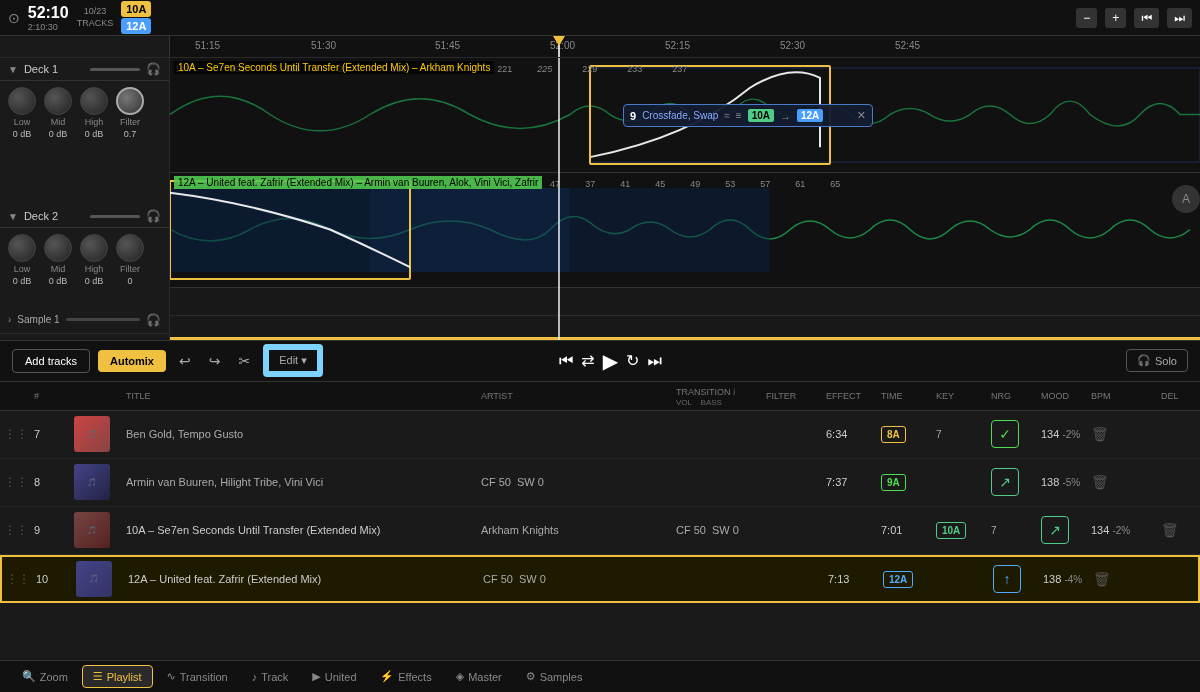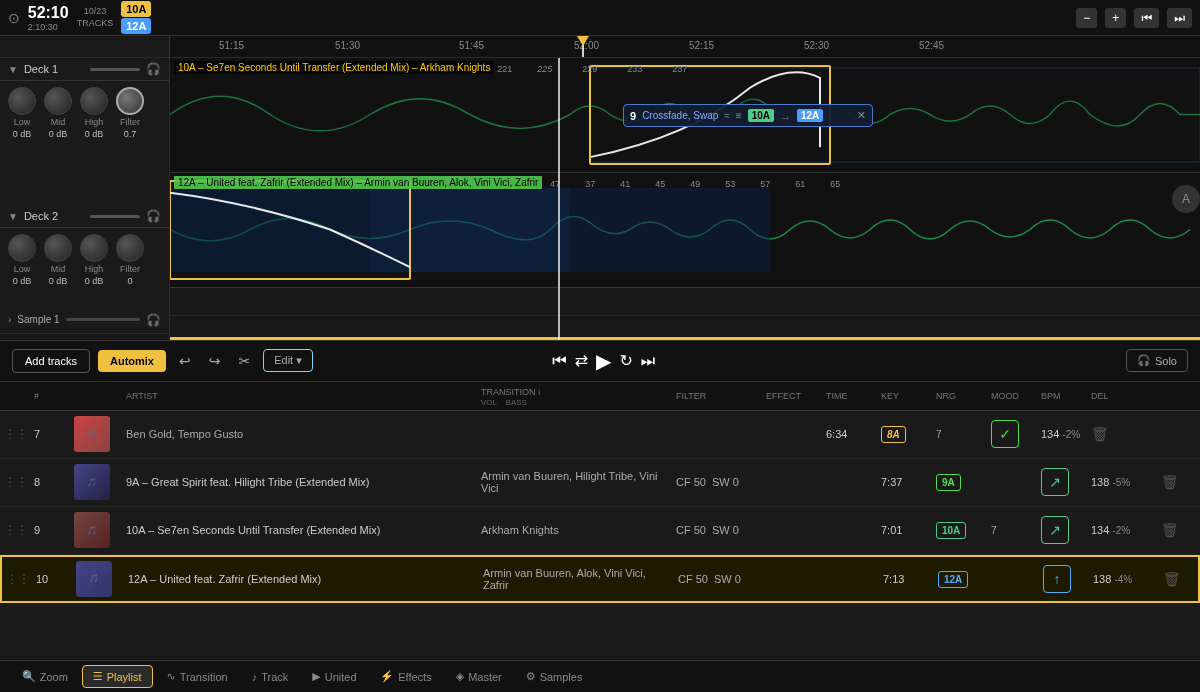--- a/index.html
+++ b/index.html
@@ -131,21 +131,21 @@
     .btn-icon {
       background: transparent;
       border: none;
       color: #aaa;
       cursor: pointer;
       font-size: 14px;
       padding: 3px 5px;
     }
     .edit-btn {
       background: transparent;
-      border: 1px solid #7dd3fc;
+      border: 6px solid #7dd3fc;
       color: #aaa;
       padding: 4px 10px;
       border-radius: 4px;
       cursor: pointer;
       font-size: 11px;
     }
     .play-controls {
       display: flex;
       align-items: center;
       gap: 8px;
@@ -203,21 +203,21 @@
     .thumb-color-2 { background: linear-gradient(135deg, #448, #224); }
     .thumb-color-3 { background: linear-gradient(135deg, #744, #522); }
     .thumb-color-4 { background: linear-gradient(135deg, #448, #336); }
     .key-tag {
       padding: 2px 5px;
       border-radius: 3px;
       font-size: 10px;
       font-weight: bold;
       border: 1px solid;
     }
-    .key-8a { background: transparent; color: #f0c040; border-color: #f0c040; font-style: italic; }
+    .key-8a { background: transparent; color: #f0c040; border-color: #f0c040; }
     .key-9a { background: transparent; color: #50dd50; border-color: #50dd50; }
     .key-10a { background: transparent; color: #50cc88; border-color: #50cc88; }
     .key-12a { background: transparent; color: #50aaff; border-color: #50aaff; }
     .mood-badge {
       width: 28px; height: 28px;
       border-radius: 4px;
       border: 1px solid;
       display: flex;
       align-items: center;
       justify-content: center;
@@ -307,21 +307,20 @@
     .cf-arrow { color: #888; }
     .cf-close { color: #888; cursor: pointer; margin-left: auto; }
     
     .timeline-ruler-top {
       height: 22px;
       background: #111;
       position: relative;
       border-bottom: 1px solid #2a2a2a;
       display: flex;
       align-items: center;
-      gap: 24px;
     }
     
     .ruler-label {
       position: absolute;
       font-size: 10px;
       color: #888;
       top: 4px;
     }
     
     .nrg-value { font-size: 10px; color: #aaa; }
@@ -581,20 +580,21 @@
     <button class="solo-btn">
       <span>🎧</span>
       <span>Solo</span>
     </button>
   </div>
 
   <div style="background:#111;border-bottom:1px solid #333;display:grid;grid-template-columns:30px 40px 52px 355px 195px 90px 60px 55px 55px 55px 50px 50px 70px 40px;padding:3px 0;align-items:center;">
     <div class="th"></div>
     <div class="th">#</div>
     <div class="th"></div>
+    <div class="th">TITLE</div>
     <div class="th">ARTIST</div>
     <div class="th" style="flex-direction:column;align-items:flex-start;">
       <span>TRANSITION <span style="color:#666;font-size:9px;">ℹ</span></span>
       <span style="color:#666;font-size:8px;">VOL &nbsp;&nbsp; BASS</span>
     </div>
     <div class="th">FILTER</div>
     <div class="th">EFFECT</div>
     <div class="th">TIME</div>
     <div class="th">KEY</div>
     <div class="th">NRG</div>
@@ -628,21 +628,20 @@
     </div>
 
     <div class="table-row" style="grid-template-columns:30px 40px 52px 355px 195px 90px 60px 55px 55px 55px 50px 50px 70px 40px;">
       <div class="td"><span class="drag-handle">⋮⋮</span></div>
       <div class="td">8</div>
       <div class="td">
         <div class="track-thumb thumb-color-2">
           <span style="font-size:8px;color:#fff;opacity:0.8;">🎵</span>
         </div>
       </div>
-      <div class="td" style="cursor:pointer;">9A – Great Spirit feat. Hilight Tribe (Extended Mix)</div>
       <div class="td" style="color:#aaa;">Armin van Buuren, Hilight Tribe, Vini Vici</div>
       <div class="td" style="display:flex;gap:6px;">
         <span style="color:#aaa;">CF 50</span>
         <span style="color:#aaa;">SW 0</span>
       </div>
       <div class="td"></div>
       <div class="td"></div>
       <div class="td">7:37</div>
       <div class="td"><span class="key-tag key-9a">9A</span></div>
       <div class="td nrg-value"></div>
@@ -681,21 +680,20 @@
 
     <div class="table-row active" style="grid-template-columns:30px 40px 52px 355px 195px 90px 60px 55px 55px 55px 50px 50px 70px 40px;">
       <div class="td"><span class="drag-handle">⋮⋮</span></div>
       <div class="td">10</div>
       <div class="td">
         <div class="track-thumb thumb-color-4">
           <span style="font-size:8px;color:#fff;opacity:0.8;">🎵</span>
         </div>
       </div>
       <div class="td" style="cursor:pointer;">12A – United feat. Zafrir (Extended Mix)</div>
-      <div class="td" style="color:#aaa;">Armin van Buuren, Alok, Vini Vici, Zafrir</div>
       <div class="td" style="display:flex;gap:6px;">
         <span style="color:#aaa;">CF 50</span>
         <span style="color:#aaa;">SW 0</span>
       </div>
       <div class="td"></div>
       <div class="td"></div>
       <div class="td">7:13</div>
       <div class="td"><span class="key-tag key-12a">12A</span></div>
       <div class="td nrg-value"></div>
       <div class="td">

